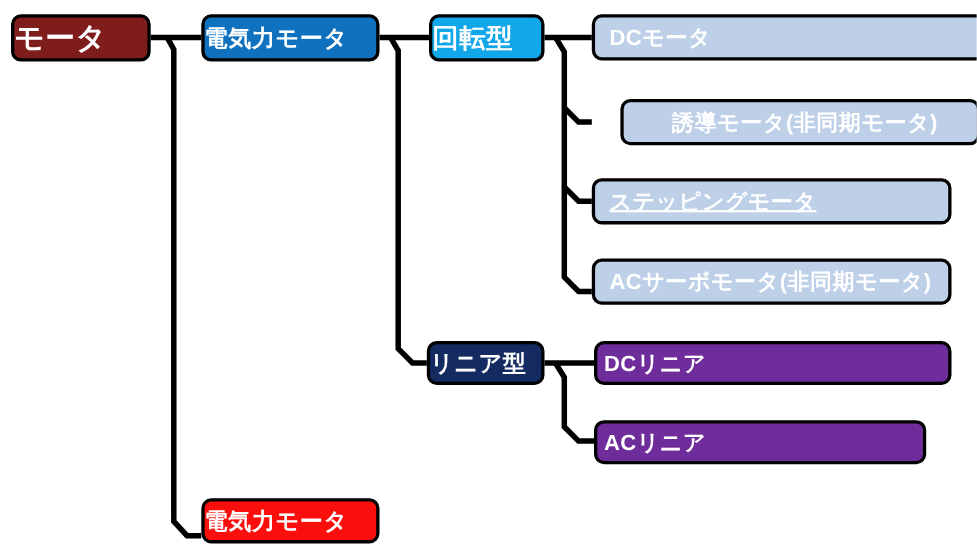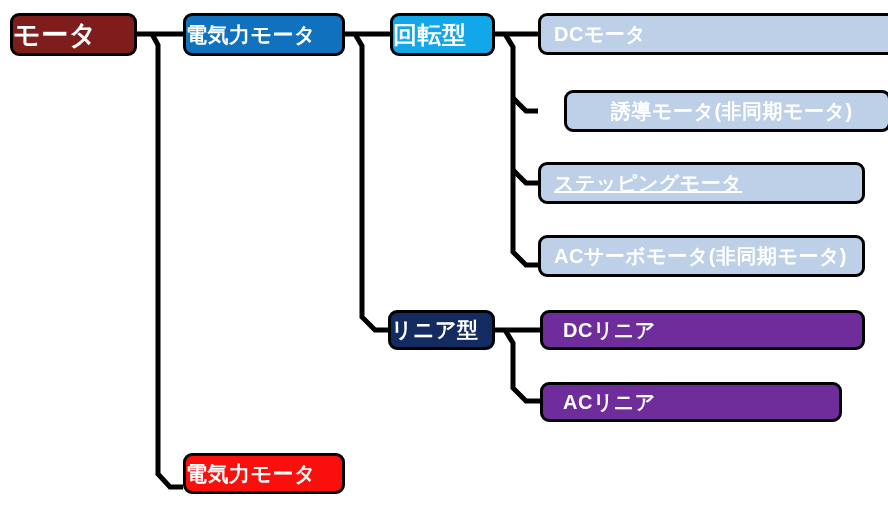--- a/index.html
+++ b/index.html
@@ -76,21 +76,21 @@
     justify-content: flex-start;
     font-size: 20px;
     padding-left: 13px;
   }
   
   .n-purple {
     background: #6f2c9b;
     color: #ffffff;
     justify-content: flex-end;
     font-size: 20px;
-    padding-left: 20px;
+    padding-left: 6px;
   }
   
   .n-red {
     background: #fa0f0c;
     color: #ffffff;
     justify-content: center;
     font-size: 21px;
   }
 </style>
 </head>

